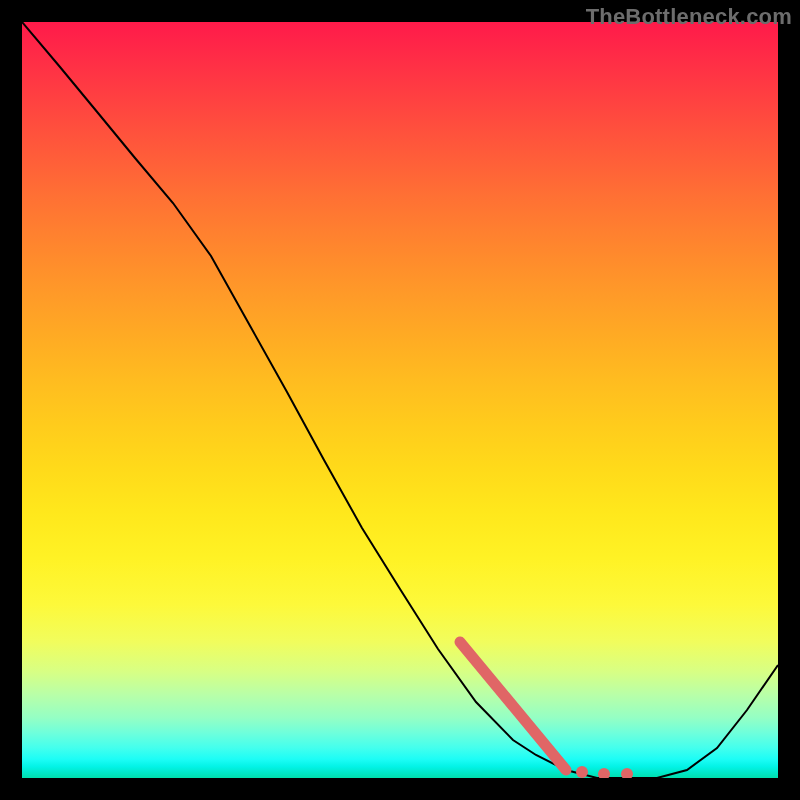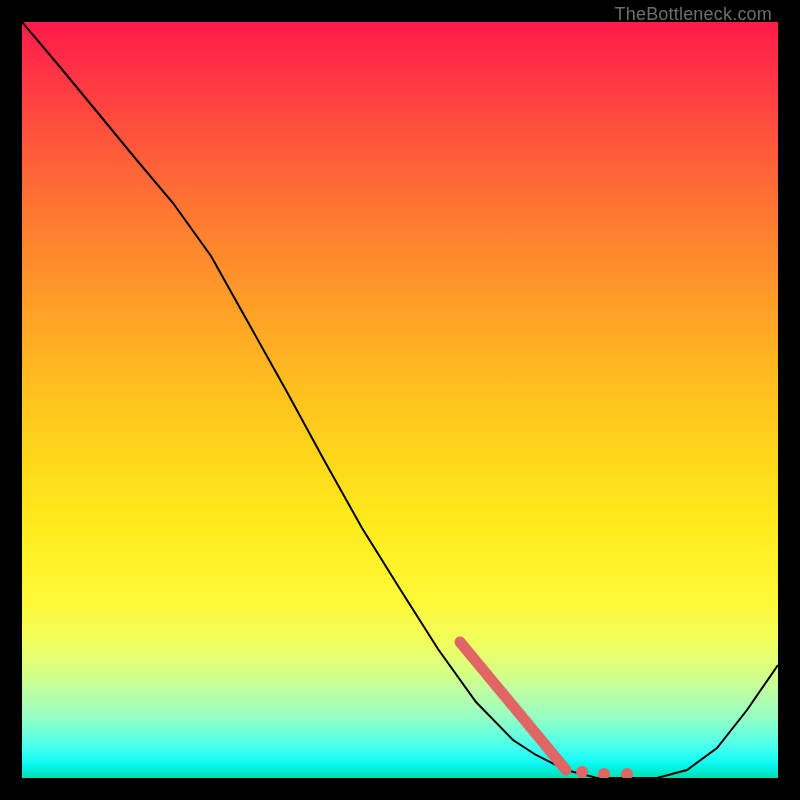--- a/index.html
+++ b/index.html
@@ -11,23 +11,23 @@
     font-family: Arial, sans-serif;
   }
   .container {
     position: relative;
     width: 800px;
     height: 800px;
   }
   .watermark {
     position: absolute;
     top: 4px;
-    right: 28px;
-    font-size: 18px;
-    font-weight: normal;
+    right: 8px;
+    font-size: 22px;
+    font-weight: bold;
     color: #6d6d6d;
     z-index: 100;
     letter-spacing: 0.2px;
   }
   .plot-area {
     position: absolute;
     left: 22px;
     top: 22px;
     width: 756px;
     height: 756px;

